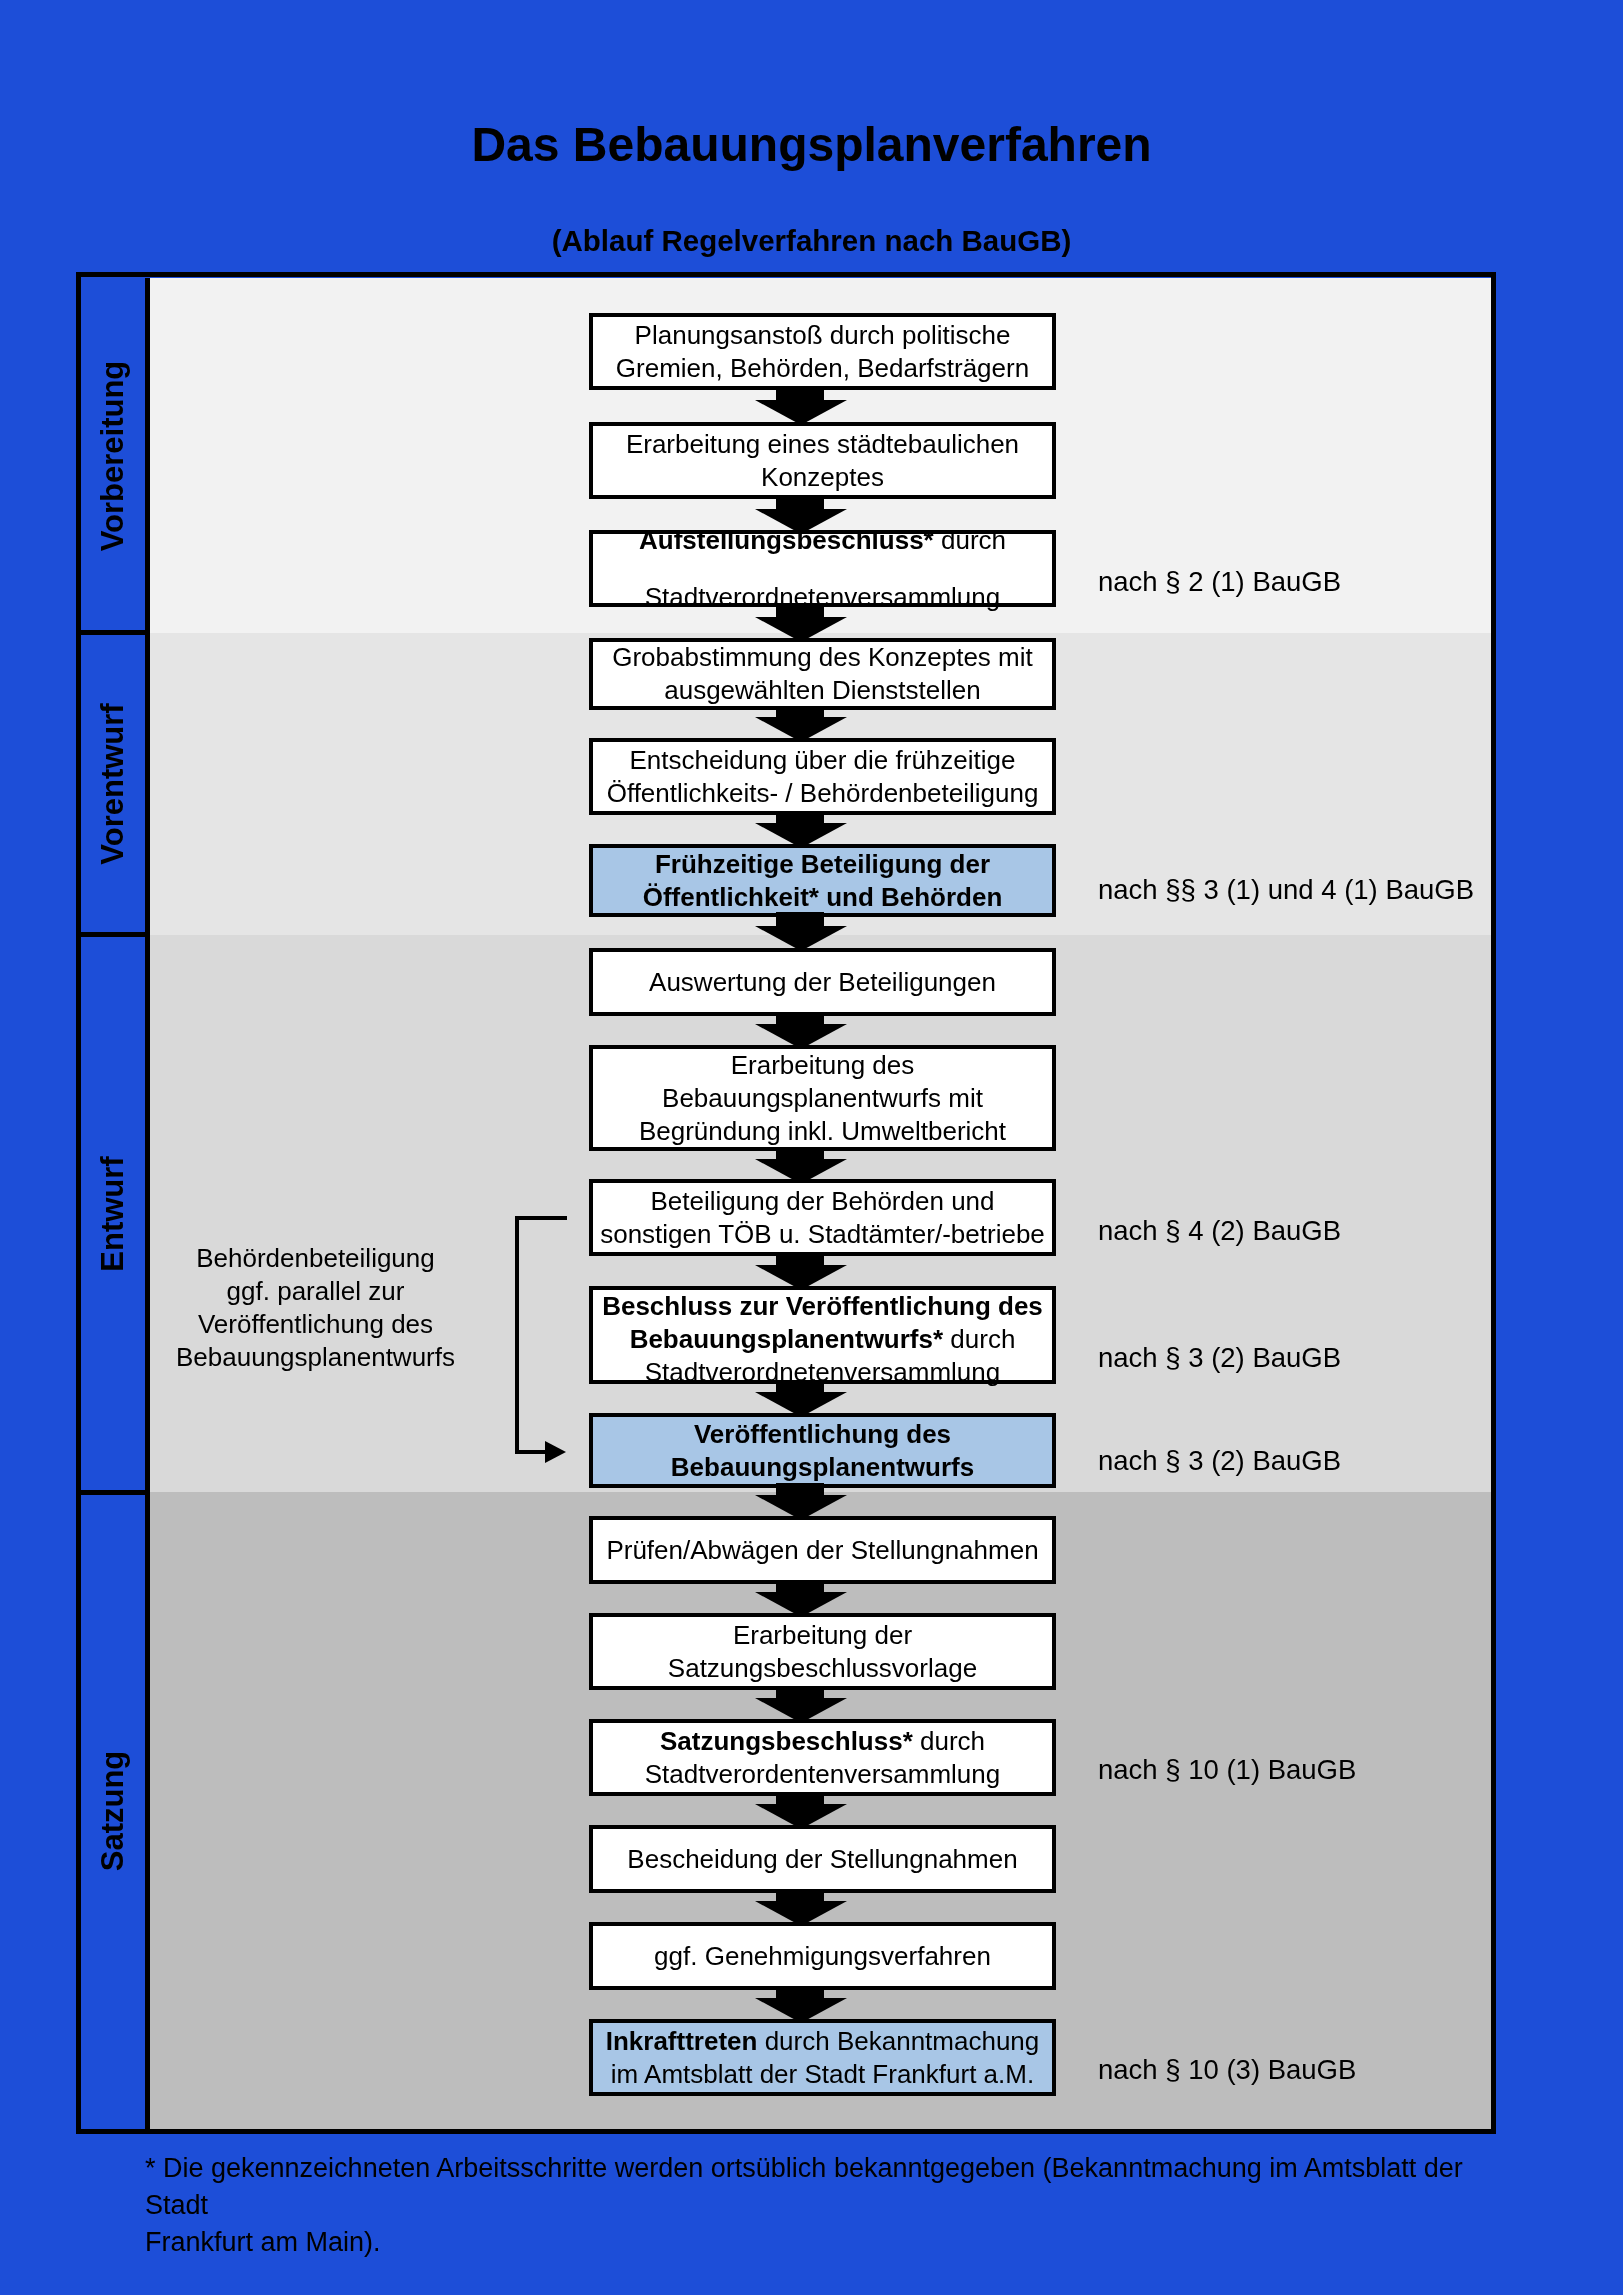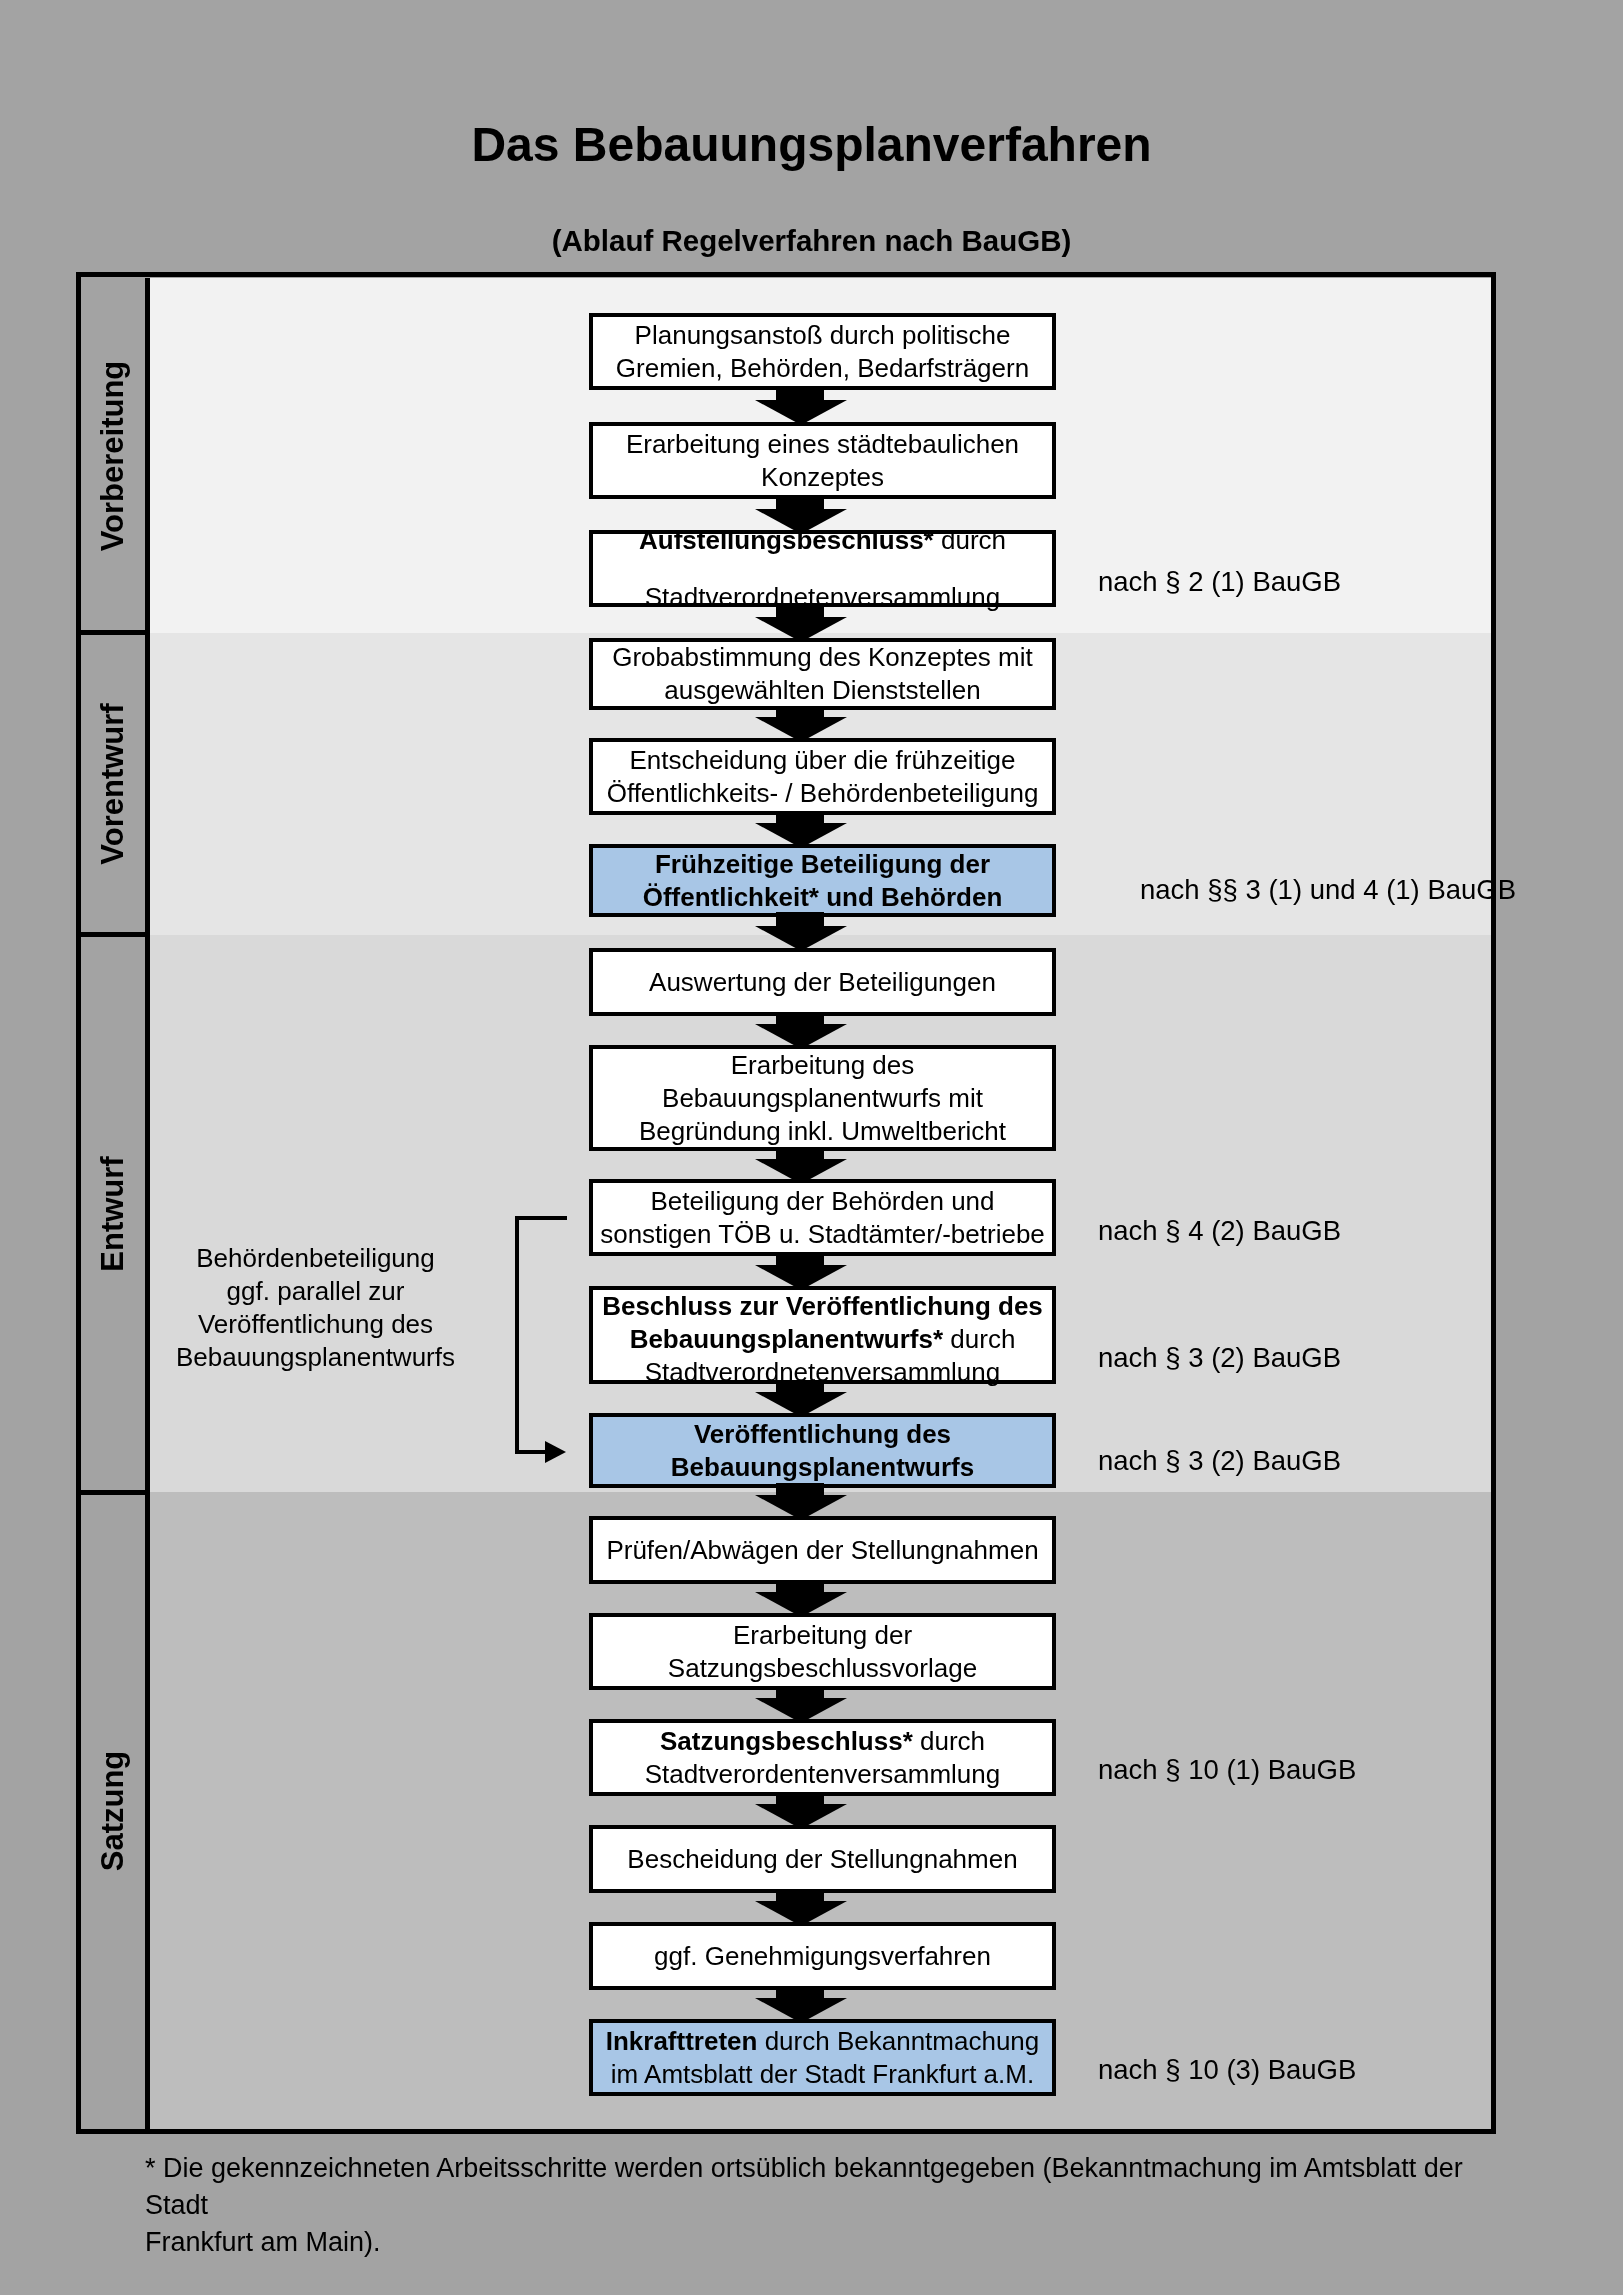--- a/index.html
+++ b/index.html
@@ -1,20 +1,20 @@
 <!DOCTYPE html>
 <html lang="de" style="font-size:10.5px"><head>
 <meta charset="utf-8">
 <title>Das Bebauungsplanverfahren</title>
 <style>
   html,body{margin:0;padding:0;background:#fff;}
   .page{
     position:relative;
     width:1623px;height:2295px;
-    background:#a3a3a3;
+    background:#1d4ed8;
     font-family:"Liberation Sans", sans-serif;
     color:#000;
     overflow:hidden;
   }
   .title{
     position:absolute;left:0;top:117px;width:1623px;
     text-align:center;font-size:48px;font-weight:bold;letter-spacing:0;
   }
   .subtitle{
     position:absolute;left:0;top:224px;width:1623px;
@@ -125,21 +125,21 @@
         <div><span>Öffentlichkeits- / Behördenbeteiligung</span></div>
       </div>
       <div class="arrow" style="top: 812px; height: 36px;">
         <div class="shaft" style="top: 0px; height: 11px;"></div>
         <div class="head" style="top: 11px;"></div>
       </div>
       <div class="step" style="top: 844px; height: 73px; background: rgb(168, 198, 230);">
         <div><span class="bold">Frühzeitige Beteiligung der</span></div>
         <div><span class="bold">Öffentlichkeit* und Behörden</span></div>
       </div>
-      <div class="legal-ref" style="top: 874px; margin-left: 42px;">nach §§ 3 (1) und 4 (1) BauGB</div>
+      <div class="legal-ref" style="top: 874px;">nach §§ 3 (1) und 4 (1) BauGB</div>
       <div class="arrow" style="top: 912px; height: 39px;">
         <div class="shaft" style="top: 0px; height: 14.4px;"></div>
         <div class="head" style="top: 14.4px;"></div>
       </div>
       <div class="step" style="top: 948px; height: 68px;">
         <div><span>Auswertung der Beteiligungen</span></div>
       </div>
       <div class="arrow" style="top: 1012px; height: 37px;">
         <div class="shaft" style="top: 0px; height: 11.8px;"></div>
         <div class="head" style="top: 11.8px;"></div>

